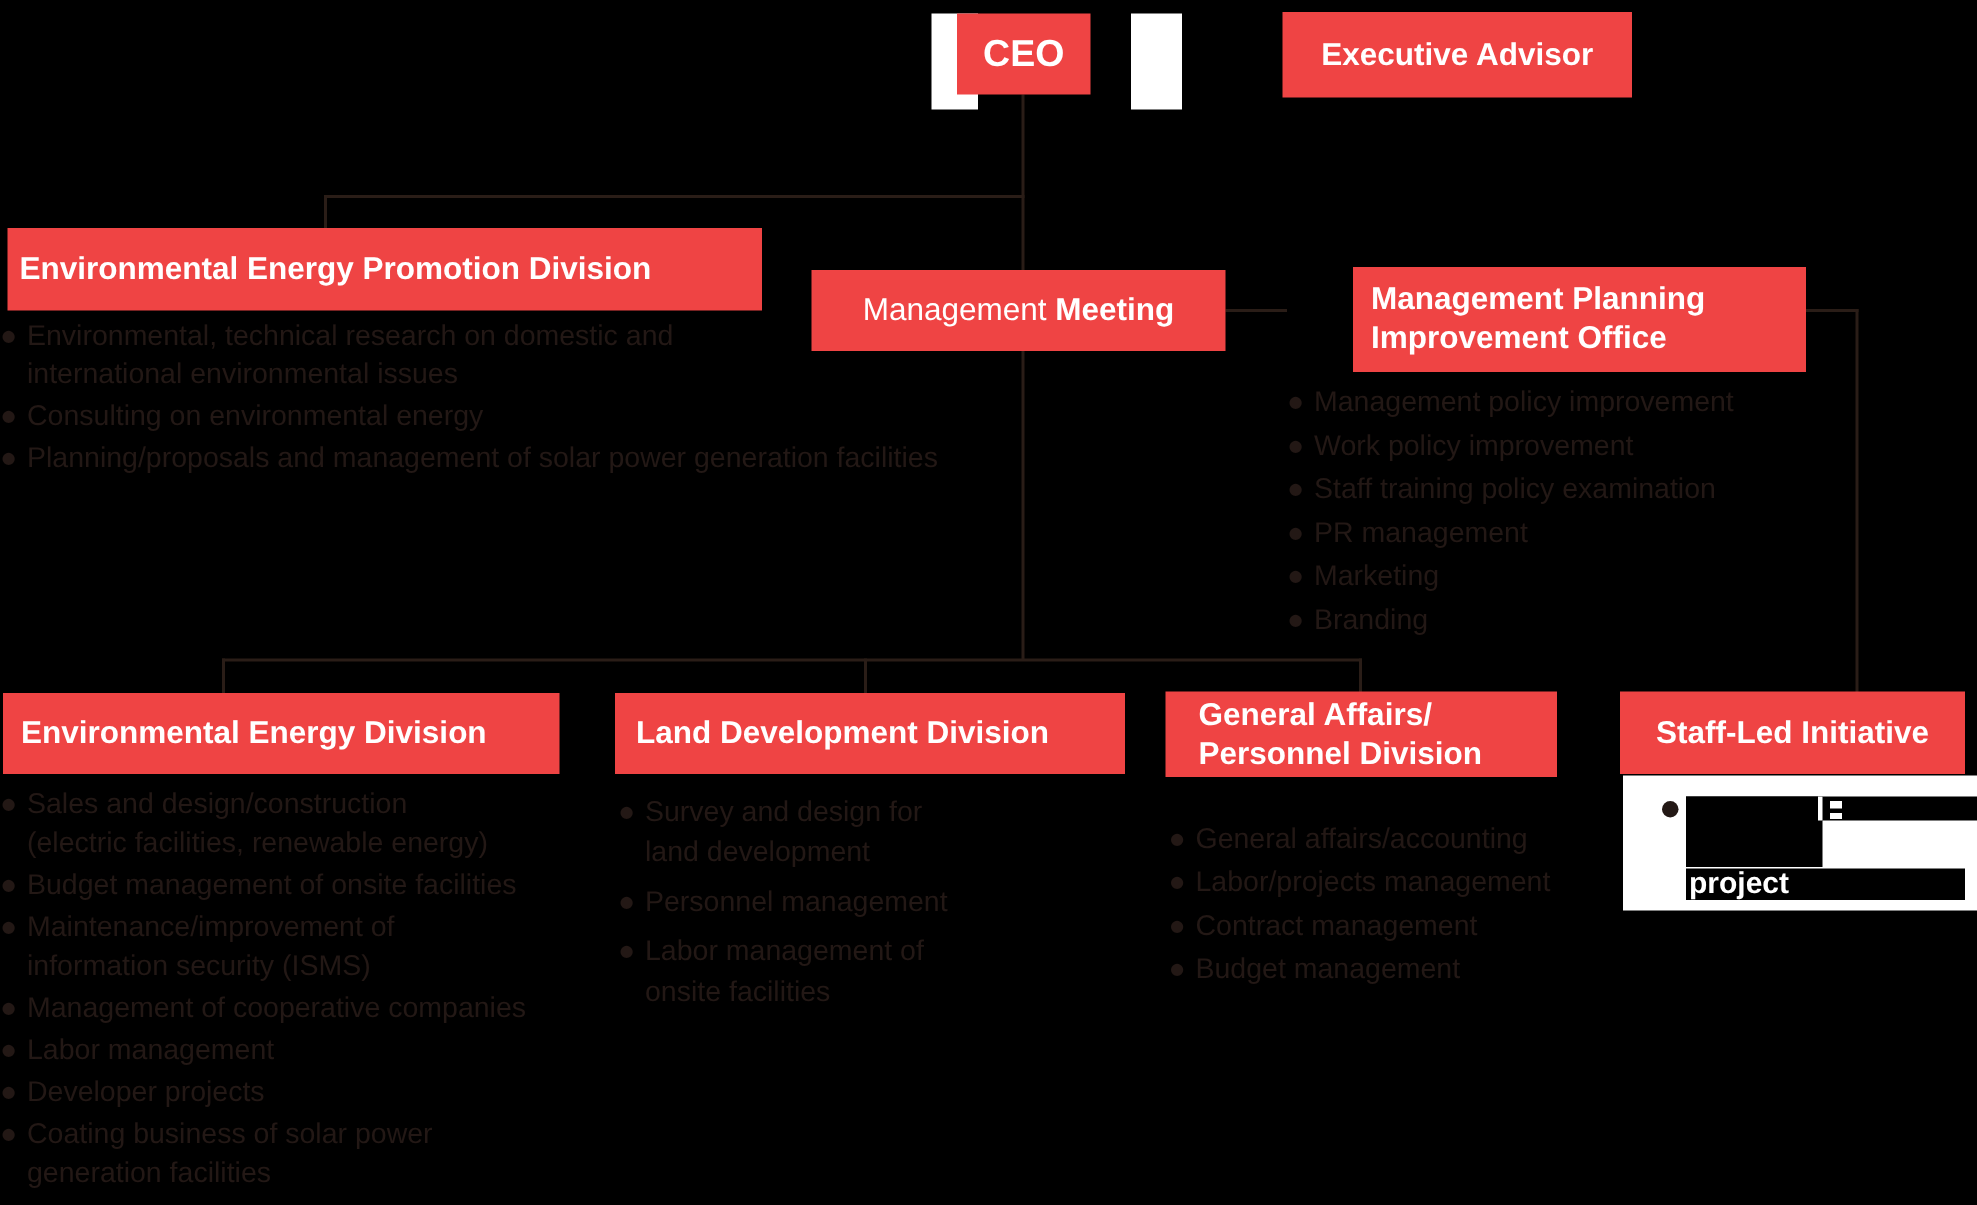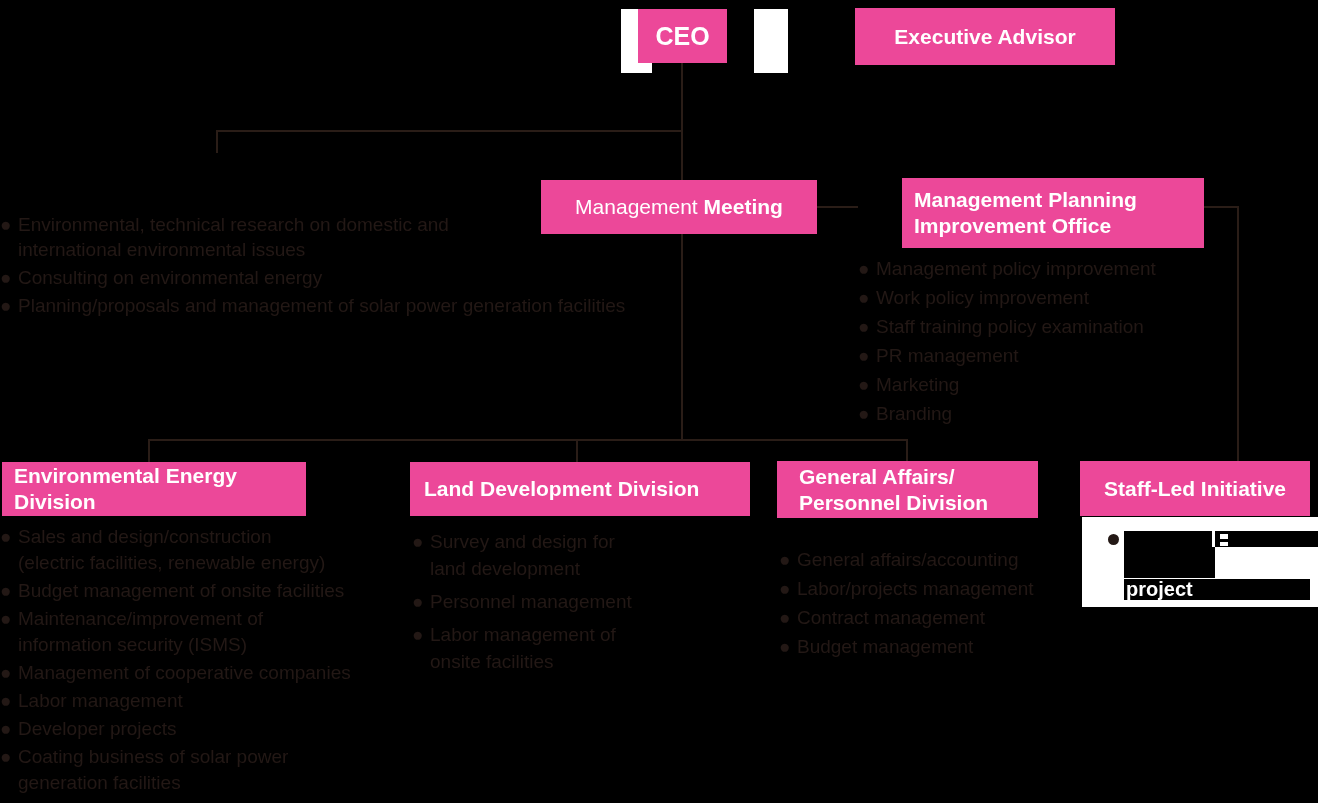--- a/index.html
+++ b/index.html
@@ -2,21 +2,21 @@
 <html><head>
 <meta charset="utf-8">
 <title>Organization Chart</title>
 <style>
   html,body{margin:0;padding:0;background:#000;}
   #canvas{
     position:relative;width:1318px;height:803px;background:#000;overflow:hidden;
     font-family:"Liberation Sans",sans-serif;
   }
   .node{
-    position:absolute;background:#ec4899;color:#fff;
+    position:absolute;background:#ef4444;color:#fff;
     font-weight:bold;font-size:21px;line-height:26px;
     display:flex;align-items:center;box-sizing:border-box;
   }
   .node.center{justify-content:center;text-align:center;}
   .line{position:absolute;background:#2a1d17;}
   .hline{height:2px;}
   .vline{width:2px;}
   .whitebox{position:absolute;background:#fff;margin-left:24px;}
   ul.duties{
     position:absolute;list-style:none;margin:0;padding:0;
@@ -44,24 +44,27 @@
   <div class="line hline" style="left:148px;top:439px;width:760px;"></div>
   <div class="line vline" style="left:148px;top:439px;height:24px;"></div>
   <div class="line vline" style="left:576px;top:439px;height:24px;"></div>
   <div class="line vline" style="left:906px;top:439px;height:24px;"></div>
 
   <div class="whitebox" style="left:597px;top:9px;width:31px;height:64px;"></div>
   <div class="whitebox" style="left:730px;top:9px;width:34px;height:64px;"></div>
   <div class="node center" style="left:638px;top:9px;width:89px;height:54px;font-size:25px;">
     <span>CEO</span>
   </div>
-  <div class="node center" style="left:855px;top:8px;width:260px;height:57px;">
+  <div class="node center" style="left:855px;top:8px;width:233px;height:57px;">
     <span>Executive Advisor</span>
   </div>
 
+  <div class="node" style="left:5px;top:152px;width:503px;height:55px;padding-left:8px;">
+    <span>Environmental Energy Promotion Division</span>
+  </div>
   <ul class="duties" style="left:0px;top:212px;width:700px;line-height:25px;">
     <li style="margin-bottom:3px;">
         <span class="b">●</span>
         <span class="t">Environmental, technical research on domestic and
 international environmental issues</span>
       </li>
     <li style="margin-bottom:3px;">
         <span class="b">●</span>
         <span class="t">Consulting on environmental energy</span>
       </li>
@@ -99,21 +102,21 @@
     <li style="margin-bottom:4px;">
         <span class="b">●</span>
         <span class="t">Marketing</span>
       </li>
     <li>
         <span class="b">●</span>
         <span class="t">Branding</span>
       </li>
   </ul>
 
-  <div class="node" style="left:2px;top:462px;width:304px;height:54px;padding-left:12px;">
+  <div class="node" style="left:2px;top:462px;width:371px;height:54px;padding-left:12px;">
     <span>Environmental Energy Division</span>
   </div>
   <ul class="duties" style="left:0px;top:524px;width:400px;line-height:26px;">
     <li style="margin-bottom:2px;">
         <span class="b">●</span>
         <span class="t">Sales and design/construction
 (electric facilities, renewable energy)</span>
       </li>
     <li style="margin-bottom:2px;">
         <span class="b">●</span>

